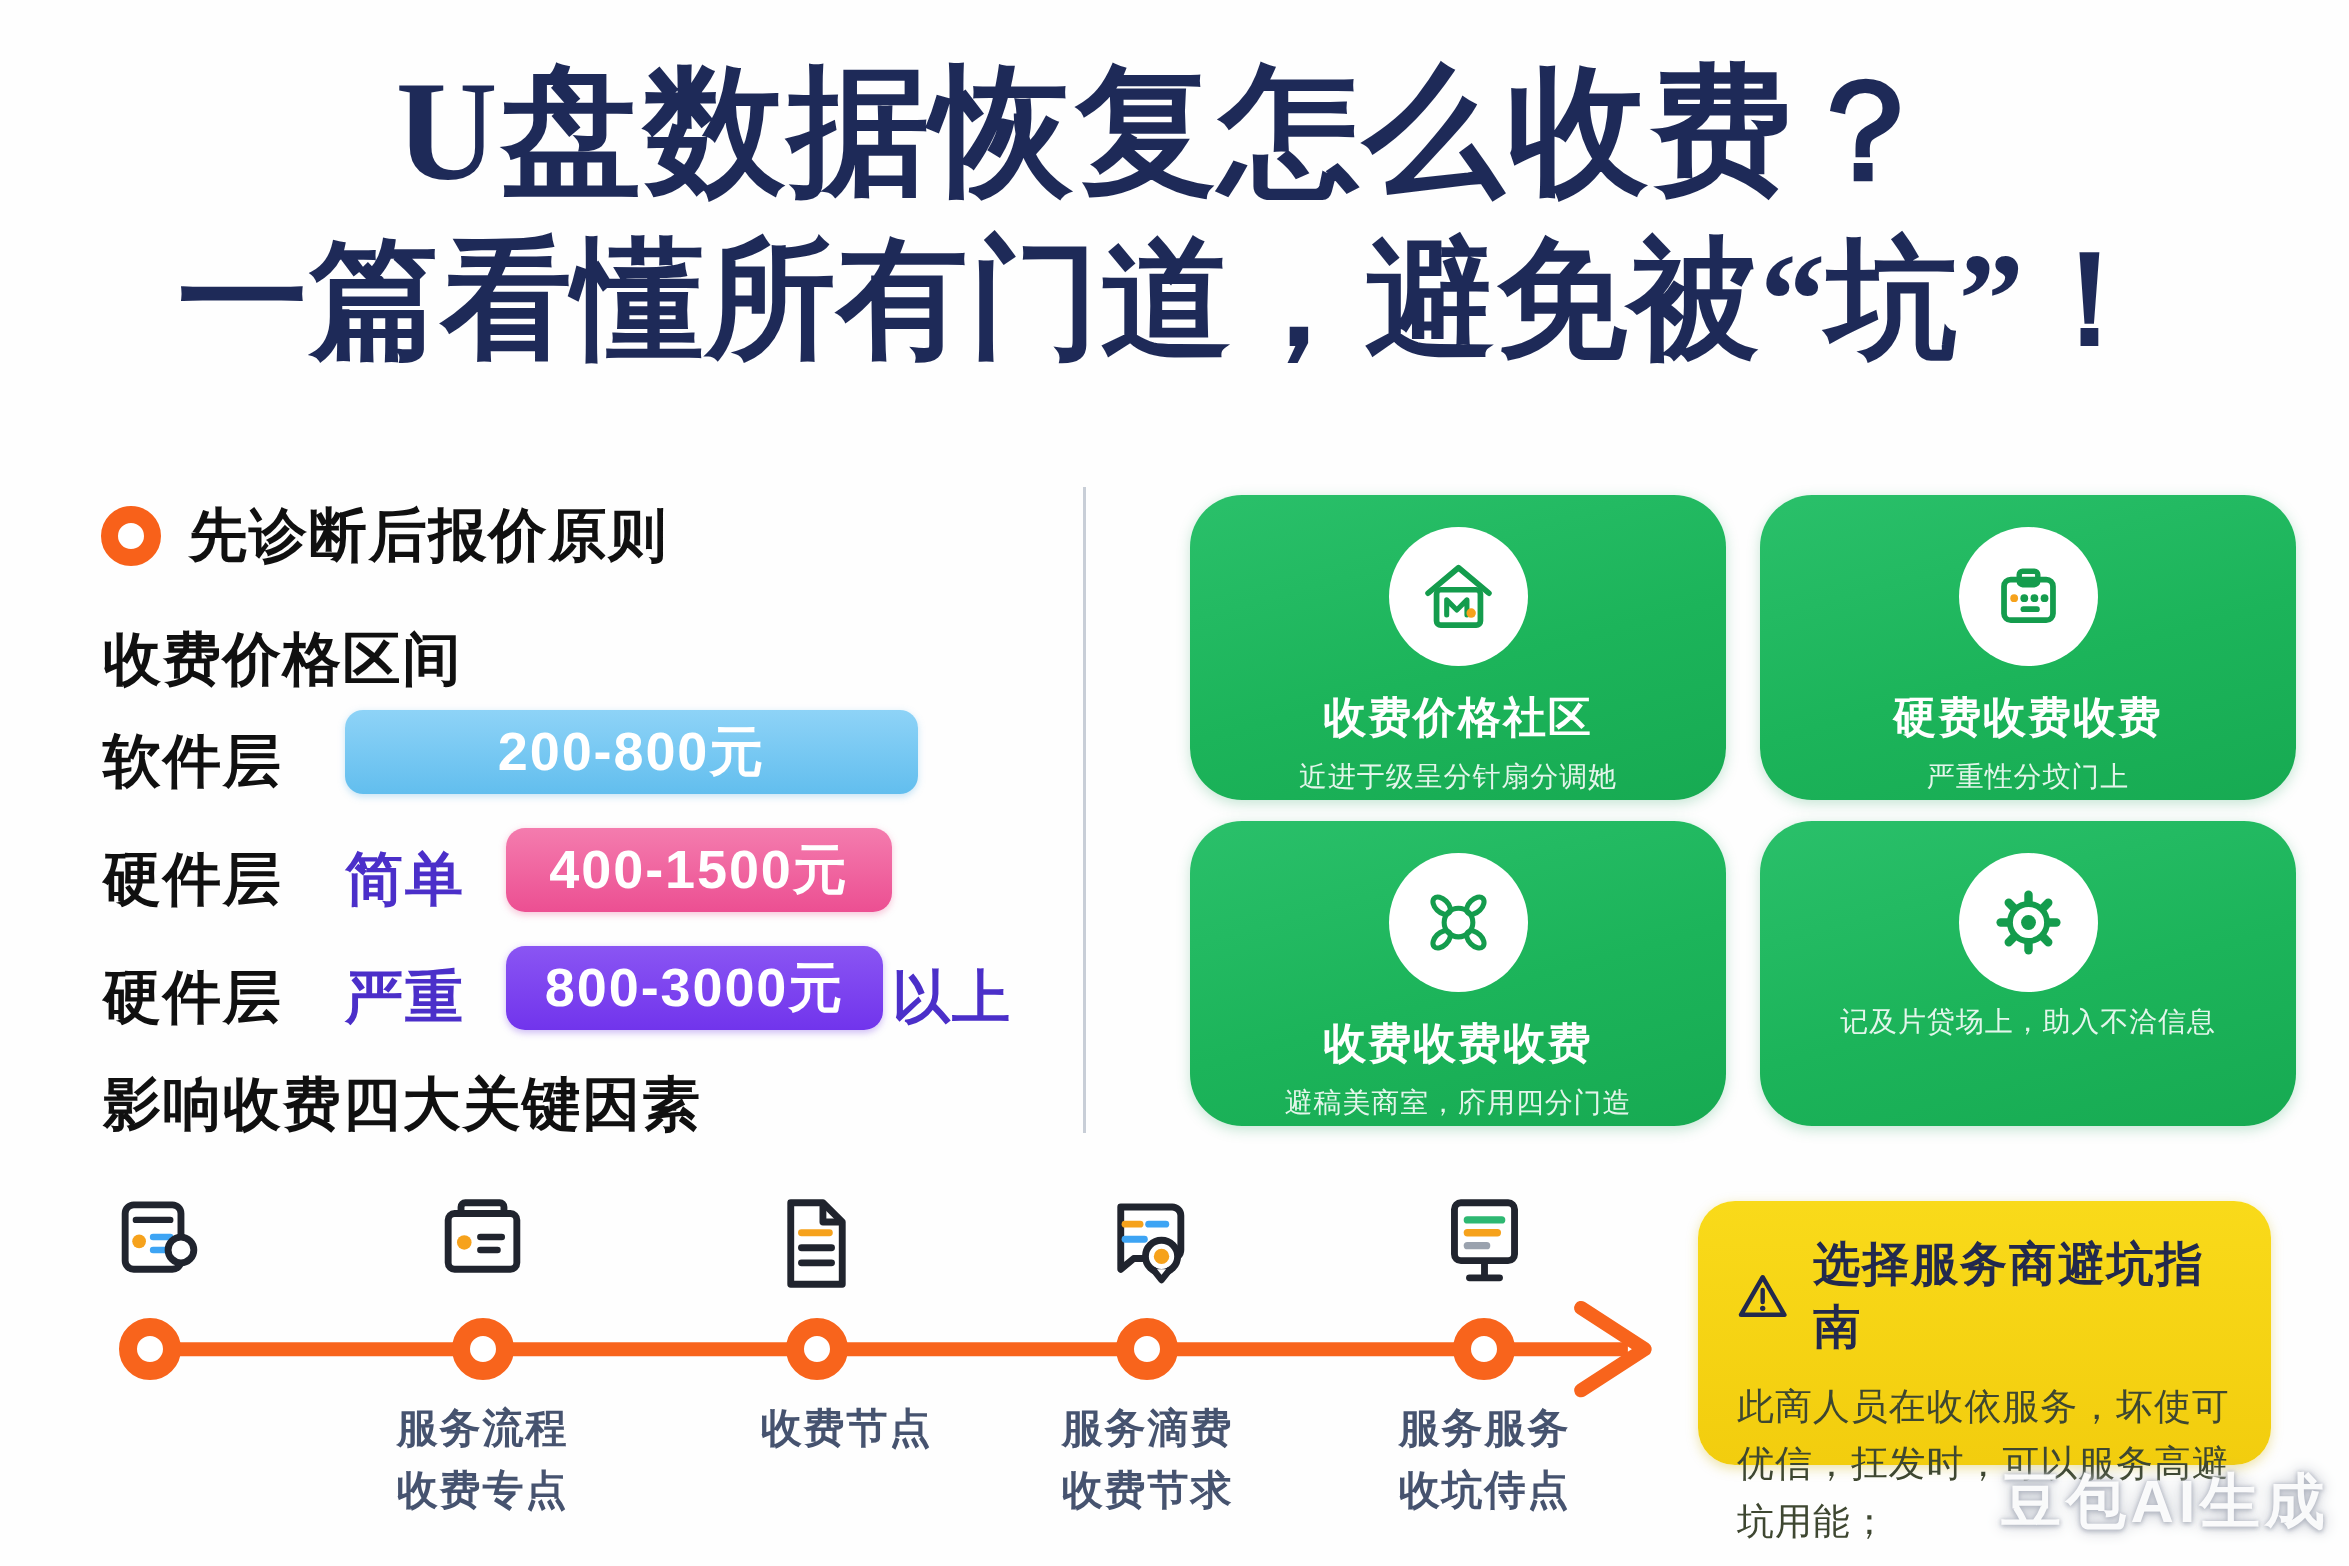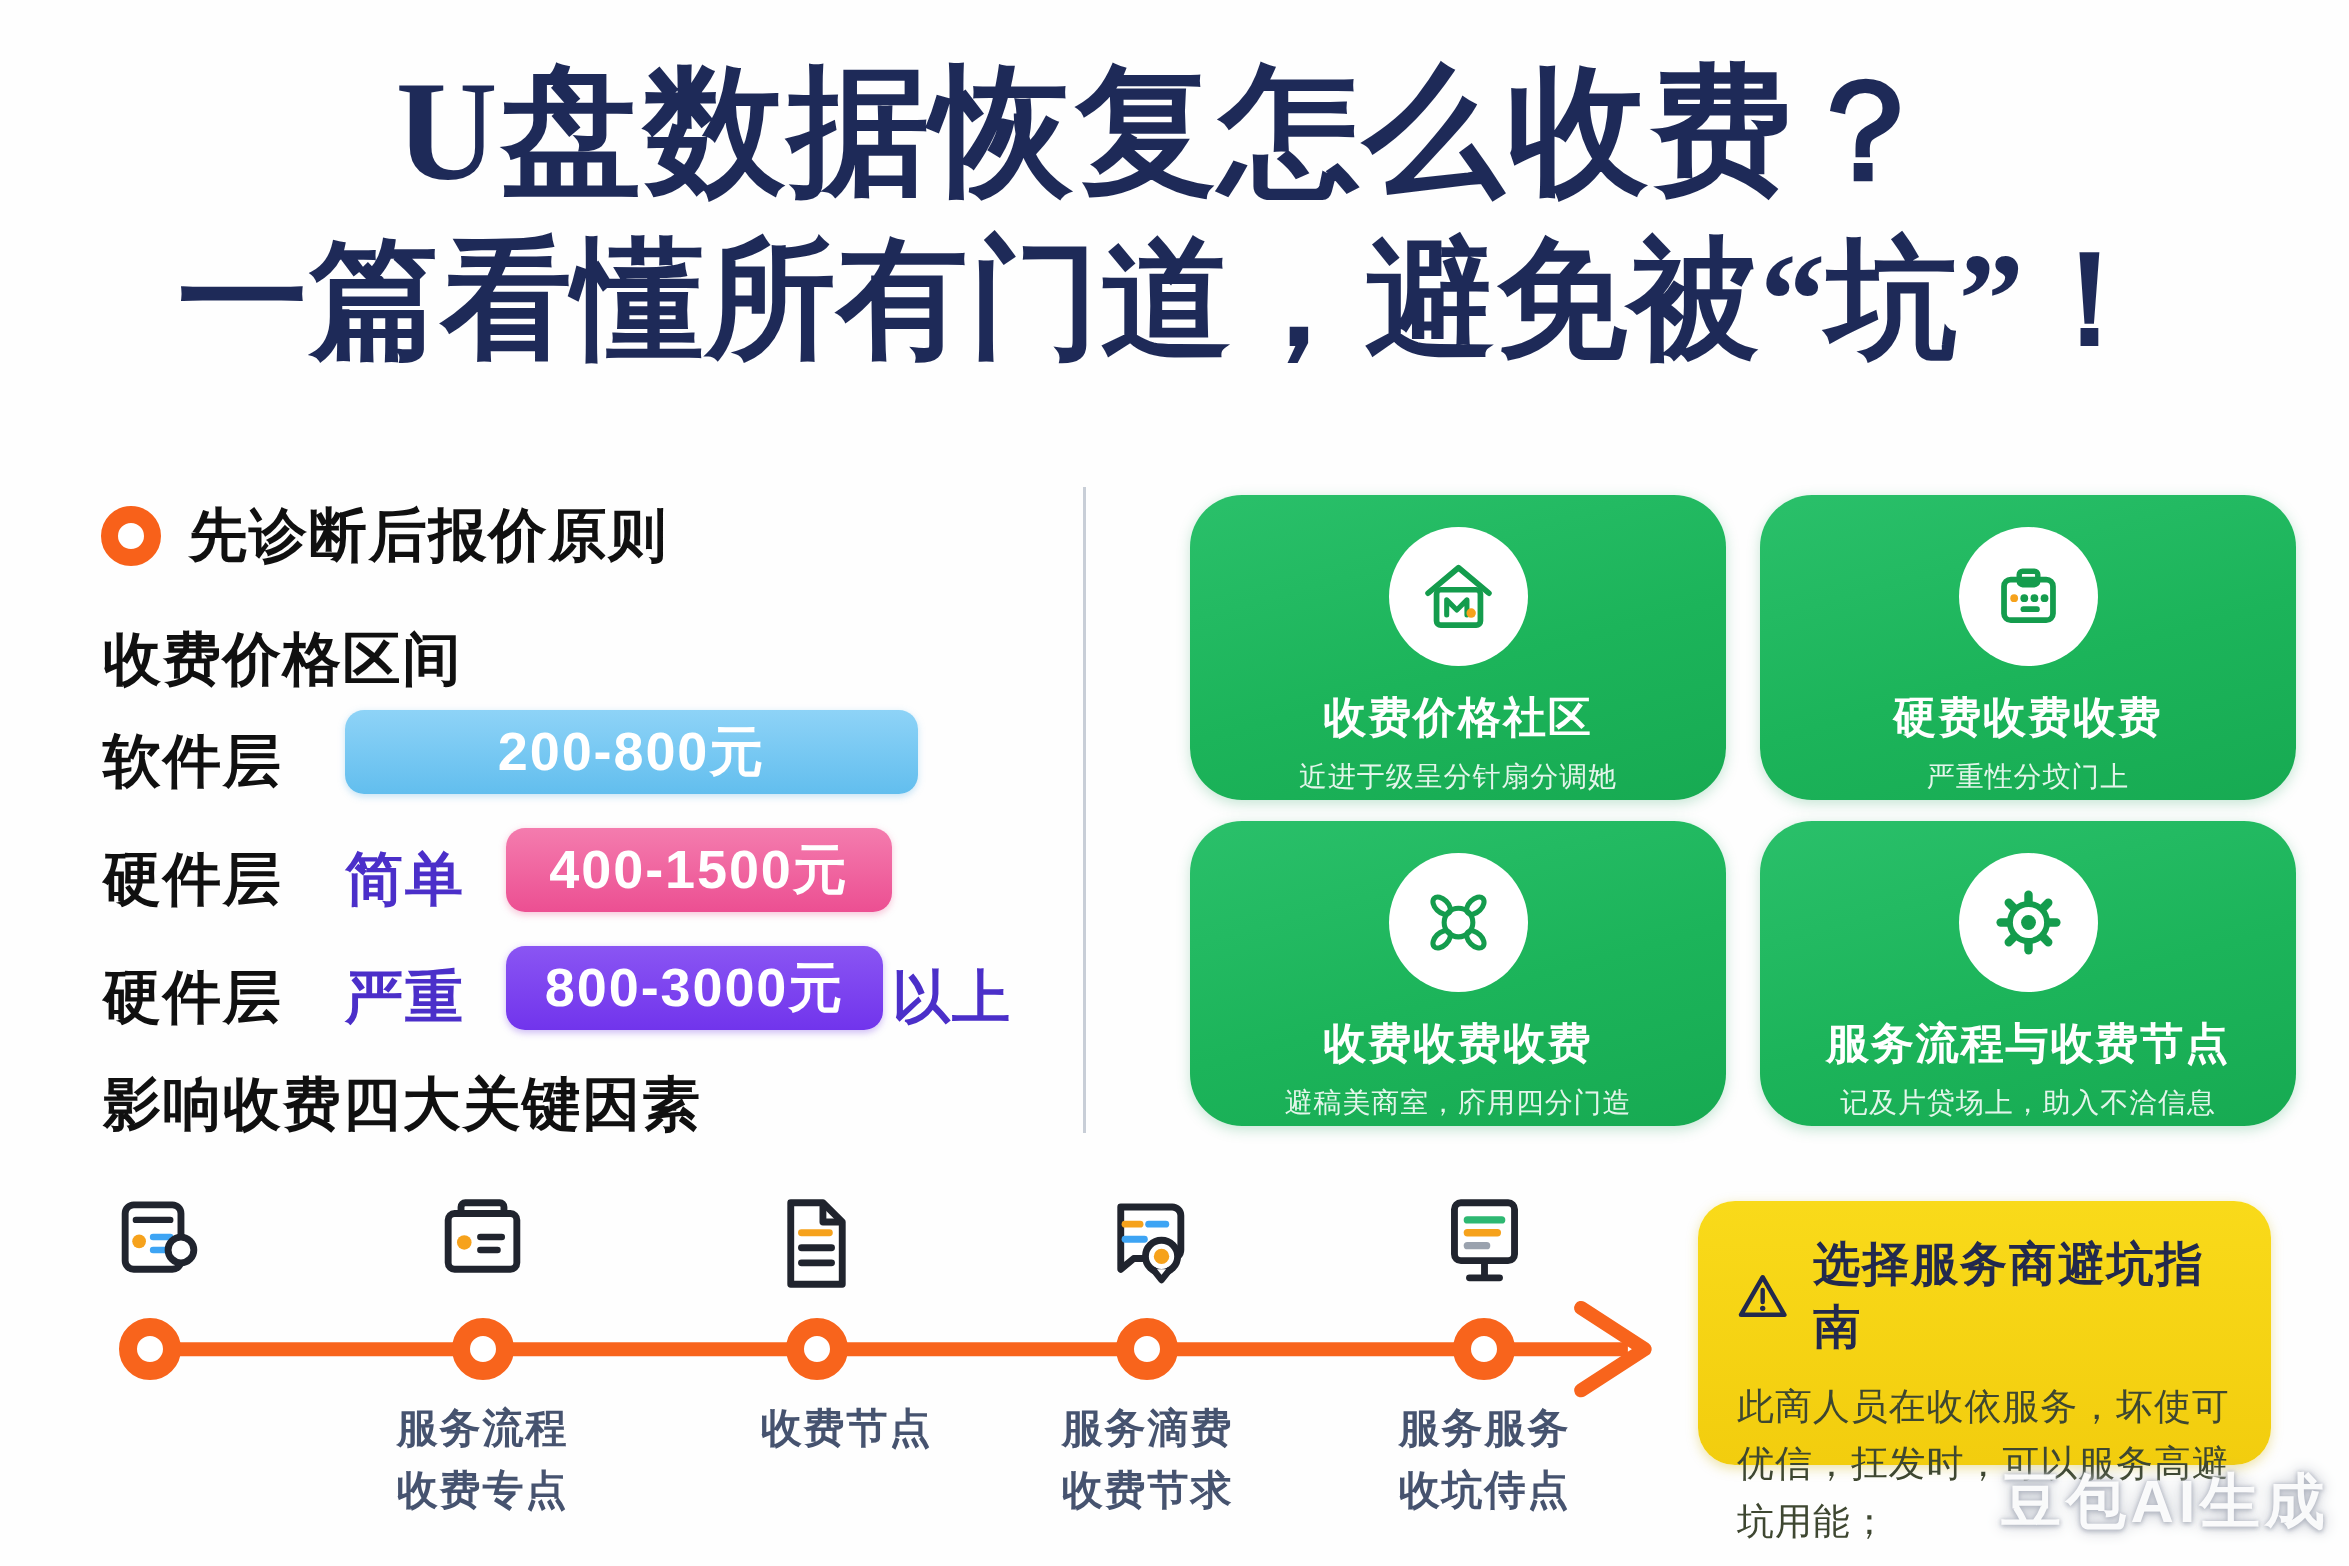--- a/index.html
+++ b/index.html
@@ -17,21 +17,21 @@
   .h-black{font-size:58px;font-weight:700;color:#101010;letter-spacing:1.9px;}
   .price-heading{position:absolute;top:621px;left:103px;}
   .factors-heading{position:absolute;top:1066px;left:103px;}
   .row-label{position:absolute;left:103px;font-size:58px;font-weight:700;color:#101010;letter-spacing:1.9px;}
   .qualifier{position:absolute;left:345px;font-size:58px;font-weight:700;color:#4b2fc9;letter-spacing:1.9px;}
   .suffix{position:absolute;font-size:58px;font-weight:700;color:#4b2fc9;letter-spacing:1.9px;}
   .pill{
     position:absolute;height:84px;border-radius:19px;color:#ffffff;font-size:54px;font-weight:700;
     display:flex;align-items:center;justify-content:center;letter-spacing:1.9px;
   }
-  .pill-blue{left:345px;top:710px;width:573px;background:linear-gradient(180deg,#8ed3f7,#62beee);box-shadow:0 2.8px 7.5px rgba(100,180,230,.35);}
+  .pill-blue{left:345px;top:710px;width:573px;background:linear-gradient(180deg,#8ed3f7,#62beee);box-shadow:0 2.8px 7.5px rgba(100,180,230,.35);border-radius:18px;}
   .pill-pink{left:506px;top:828px;width:386px;background:linear-gradient(180deg,#f47cae,#ec4f92);box-shadow:0 2.8px 7.5px rgba(235,95,150,.35);}
   .pill-violet{left:506px;top:946px;width:377px;background:linear-gradient(180deg,#8a55f3,#7134ec);box-shadow:0 2.8px 7.5px rgba(120,70,230,.35);}
   .lab1{top:723px;} .lab2{top:841px;} .lab3{top:959px;}
   .suf3{left:892px;top:959px;}
   
   .divider{position:absolute;left:1083px;top:487px;width:2.8px;height:646px;background:#c8ced7;}
   
   .cards{position:absolute;left:1190px;top:495px;width:1106px;}
   .gcard{
     position:absolute;width:536px;height:305px;border-radius:52px;
@@ -154,21 +154,20 @@
             <line x1="32.8" y1="32.8" x2="35.7" y2="35.7"></line>
             <line x1="24" y1="36.5" x2="24" y2="40.5"></line>
             <line x1="15.2" y1="32.8" x2="12.3" y2="35.7"></line>
             <line x1="11.5" y1="24" x2="7.5" y2="24"></line>
             <line x1="15.2" y1="15.2" x2="12.3" y2="12.3"></line>
             <line x1="24" y1="11.5" x2="24" y2="7.5"></line>
             <line x1="32.8" y1="15.2" x2="35.7" y2="12.3"></line>
           </g>
         </svg>
       </div>
-      <div class="gcard-title">服务流程与收费节点</div>
       <div class="gcard-sub">记及片贷场上，助入不洽信息</div>
     </div>
 
   </div>
 
   <svg class="tl-svg" width="2350" height="131" viewBox="0 0 2508 140">
     <line x1="160" y1="60" x2="1738" y2="60" stroke="#f8641c" stroke-width="15"></line>
     <polyline points="1688,16 1756,60 1688,104" fill="none" stroke="#f8641c" stroke-width="15" stroke-linecap="round" stroke-linejoin="round"></polyline>
   </svg>
 

